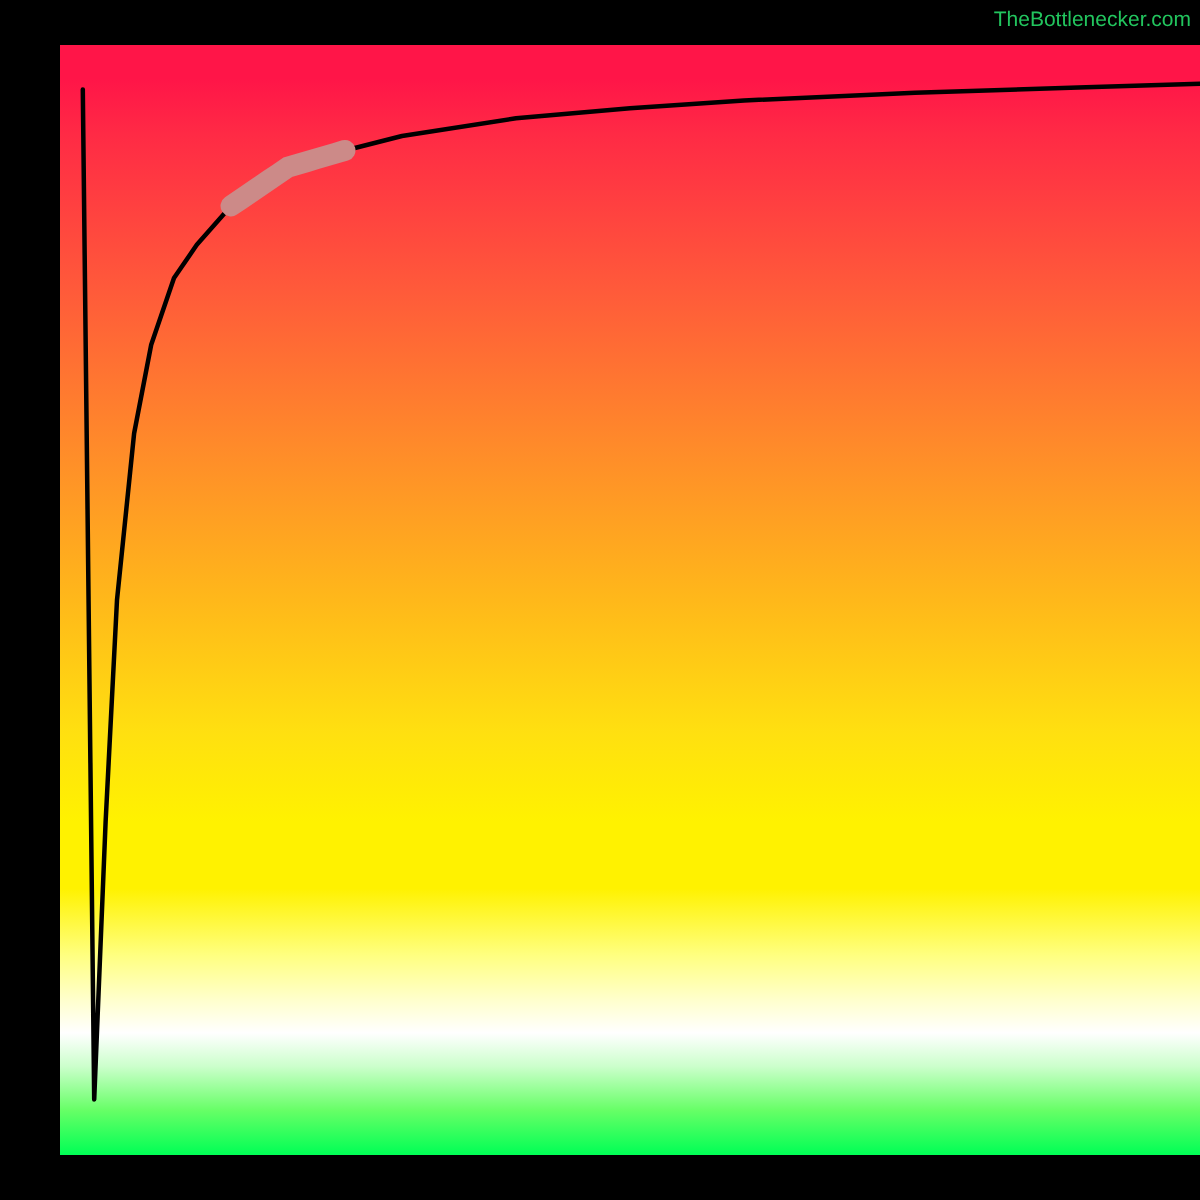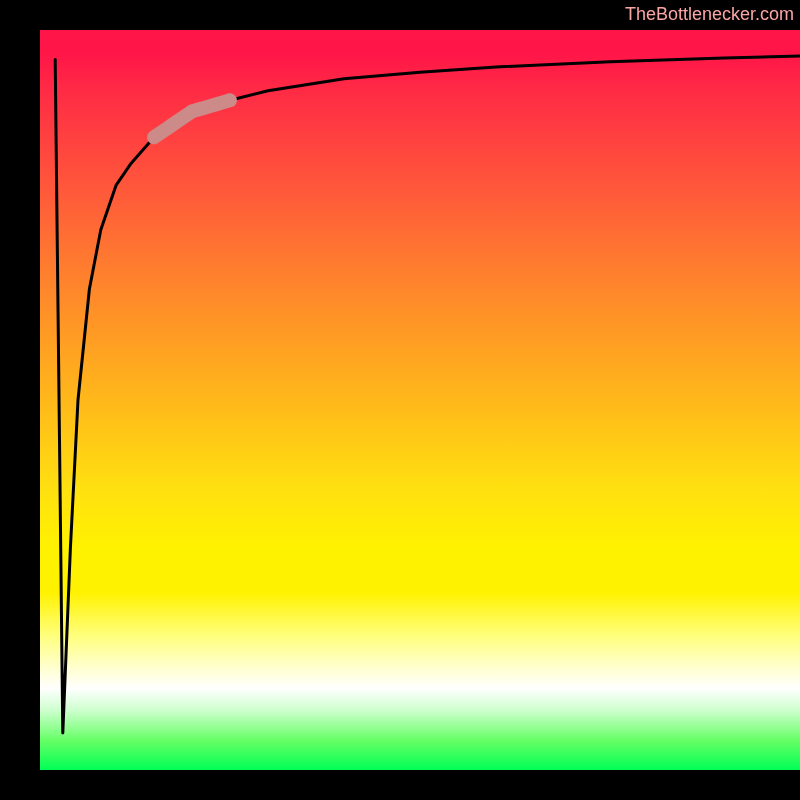--- a/index.html
+++ b/index.html
@@ -9,22 +9,22 @@
     height: 800px;
     background: #000;
     font-family: Arial, Helvetica, sans-serif;
     position: relative;
     overflow: hidden;
   }
   .attribution {
     position: absolute;
     top: 4px;
     right: 6px;
-    color: #fca5a5;
-    font-size: 18px;
+    color: #22c55e;
+    font-size: 14px;
     font-family: Arial, sans-serif;
     z-index: 5;
   }
   .plot-area {
     position: absolute;
     left: 40px;
     top: 30px;
     width: 760px;
     height: 740px;
   }

